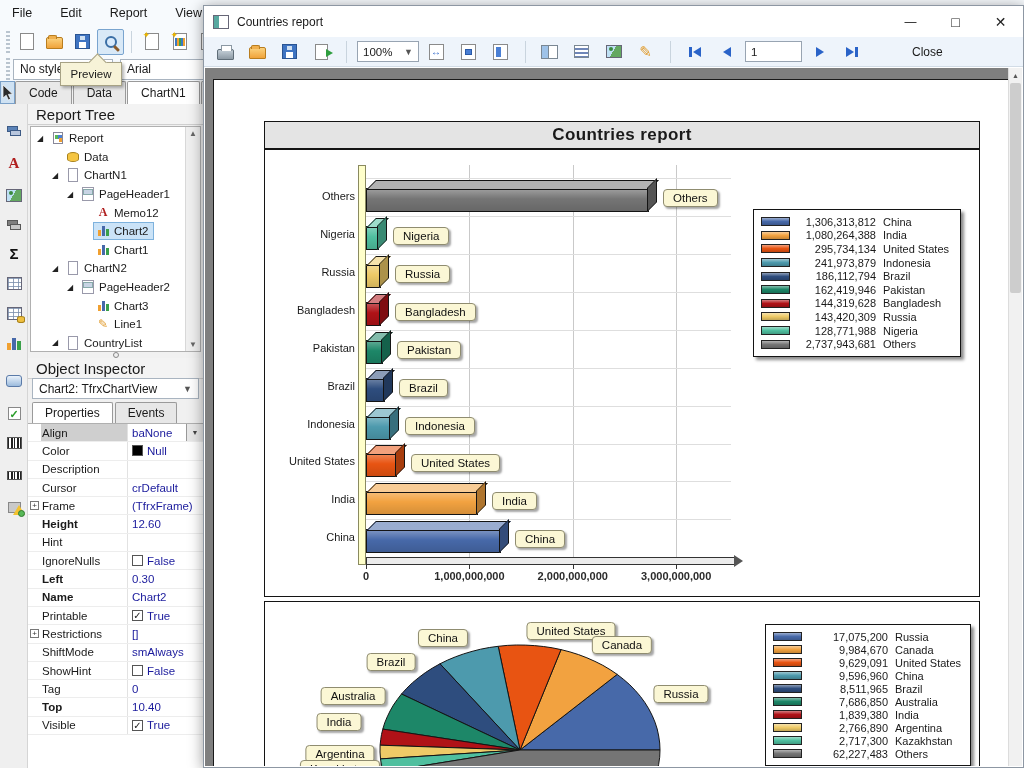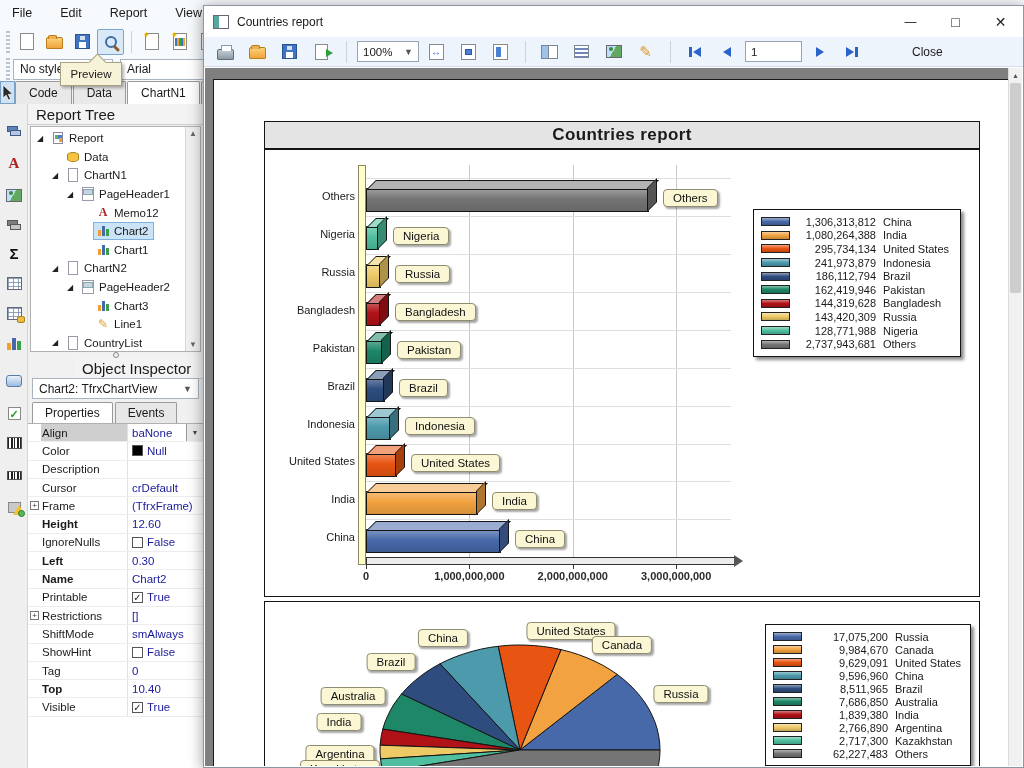--- a/index.html
+++ b/index.html
@@ -61,21 +61,21 @@
   .tsel.selected { background:#cbe3f7; border-color:#7eb2dd; }
   .treescroll { position:absolute; right:0; top:0; width:15px; bottom:0; background:#f0f0f0;
     border-left:1px solid #d8d8d8; font-size:8px; color:#666; text-align:center; }
   .treescroll .up { position:absolute; top:2px; left:0; right:0; }
   .treescroll .dn { position:absolute; bottom:2px; left:0; right:0; }
 
   .splitter { position:absolute; left:28px; top:352px; width:175px; height:6px; display:flex;
     align-items:center; justify-content:center; }
   .splitter .dot { width:6px; height:6px; border:1px solid #888; border-radius:50%; background:#f0f0f0; }
 
-  .inspanel { position:absolute; left:28px; top:358px; width:175px; height:410px; background:#f0f0f0;padding-left:46px; }
+  .inspanel { position:absolute; left:28px; top:358px; width:175px; height:410px; background:#f0f0f0; }
   .inscombo { position:absolute; left:4px; top:20px; width:167px; }
   .instabs { position:absolute; left:4px; top:44px; height:21px; display:flex; align-items:flex-end; }
   .instab { height:21px; padding:0 12px; display:flex; align-items:center; font-size:12px;
     background:#e7e7e7; border:1px solid #9a9a9a; border-bottom:none; margin-right:2px; border-radius:2px 2px 0 0; }
   .instab.active { background:#fff; }
   .propgrid { position:absolute; left:0; top:65px; width:175px; bottom:0; background:#fff;
     border-top:1px solid #b0b0b0; overflow:hidden; }
   .prow { height:18.3px; display:flex; align-items:stretch; border-bottom:1px solid #ededed; font-size:11.5px; }
   .pgutter { width:13px; flex:none; display:flex; align-items:center; justify-content:center; }
   .pexp { width:9px; height:9px; border:1px solid #777; background:#fff; font-size:8px;
@@ -548,20 +548,27 @@
           <span class="pname">Frame</span>
           <span class="pval">
             <span>(TfrxFrame)</span>
           </span>
         </div>
         <div class="prow">
           <span class="pgutter"></span>
           <span class="pname" style="font-weight: bold;">Height</span>
           <span class="pval">
             <span>12.60</span>
+          </span>
+        </div>
+        <div class="prow">
+          <span class="pgutter"></span>
+          <span class="pname">Hint</span>
+          <span class="pval">
+            <span></span>
           </span>
         </div>
         <div class="prow">
           <span class="pgutter"></span>
           <span class="pname">IgnoreNulls</span>
           <span class="pval">
             <span class="pcheck"></span>
             <span>False</span>
           </span>
         </div>

